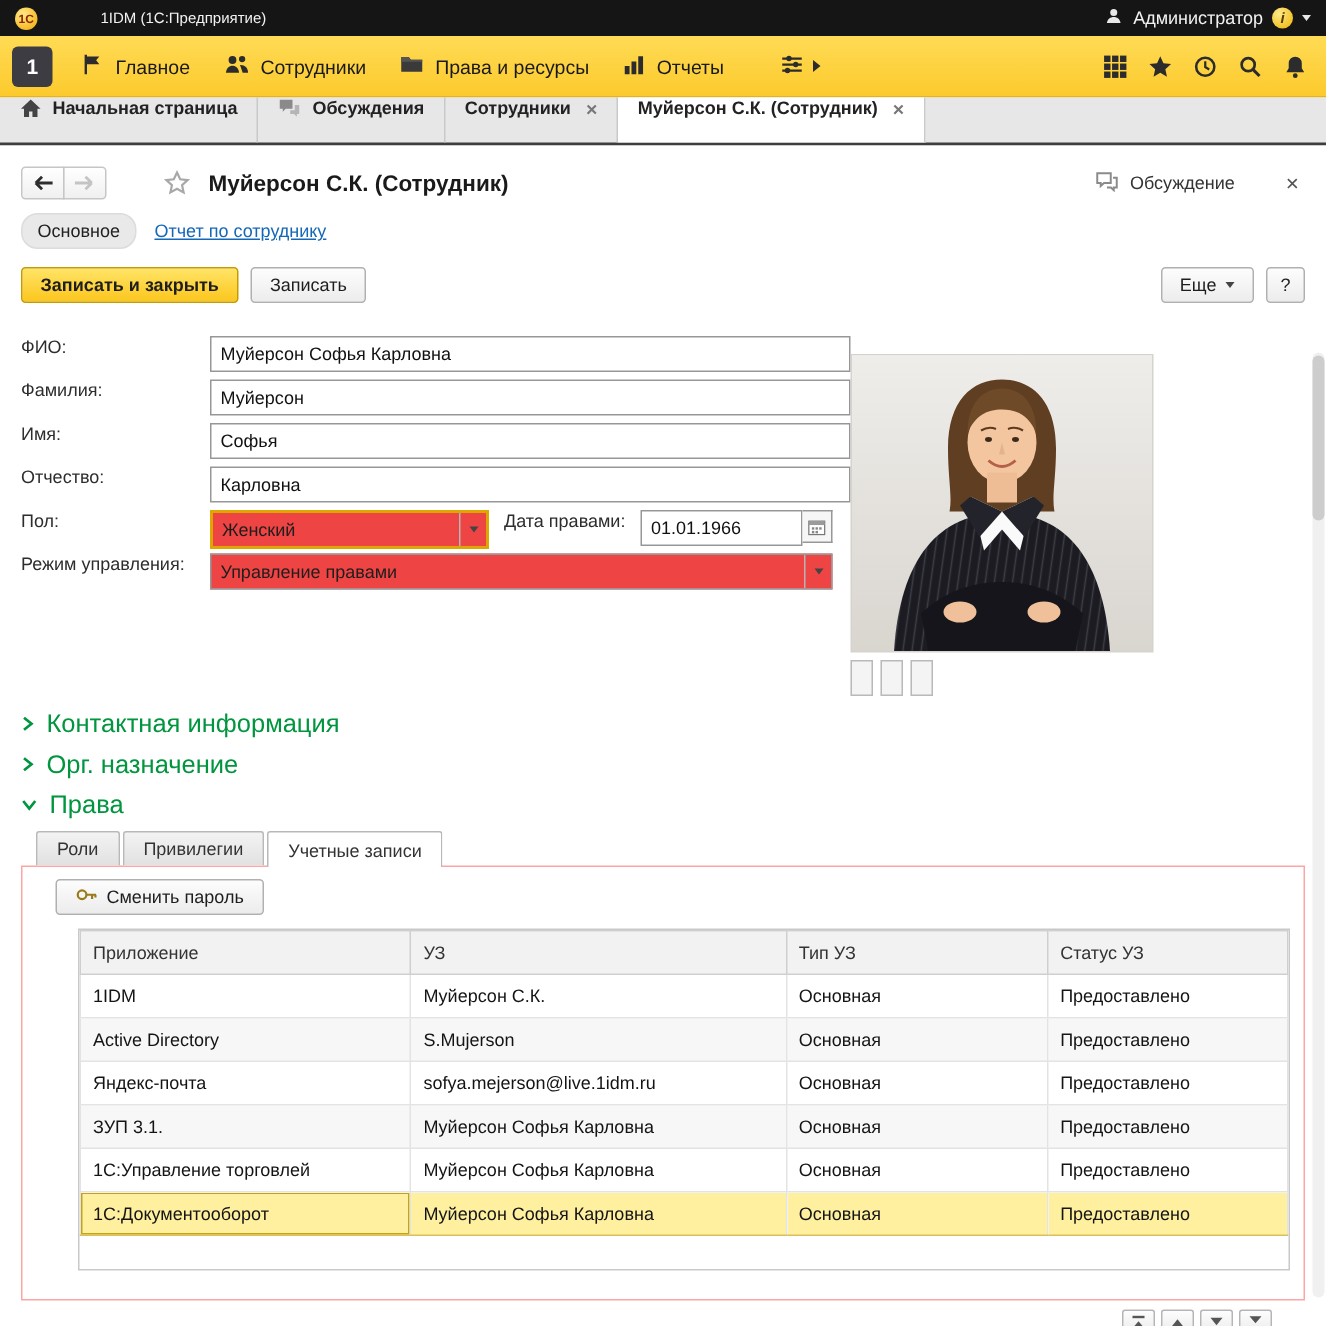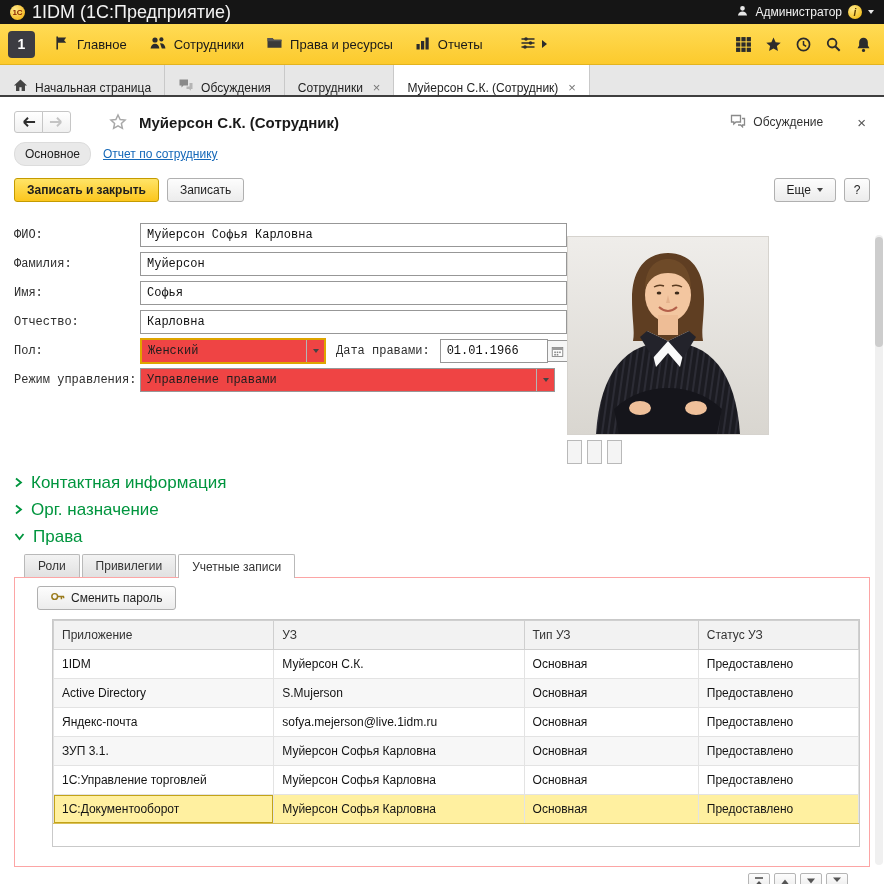--- a/index.html
+++ b/index.html
@@ -2,37 +2,37 @@
 <html><head>
 <meta charset="utf-8">
 <style>
   html,body{margin:0;padding:0;}
   body{width:884px;height:884px;font-family:"Liberation Sans",sans-serif;font-size:12px;color:#1e1e1e;background:#fff;}
   .app{position:relative;width:884px;height:884px;overflow:hidden;background:#fff;}
 
   
   .titlebar{height:24px;background:#151515;display:flex;align-items:center;padding:0 10px;gap:7px;}
   .onec-logo{width:15px;height:15px;border-radius:50%;background:radial-gradient(circle at 35% 30%,#ffe98a,#f2a900);display:flex;align-items:center;justify-content:center;font-size:8px;font-weight:bold;color:#8c2500;flex:none;}
-  .win-title{color:#f2f2f2;font-size:18px;}
+  .win-title{color:#f2f2f2;font-size:10px;margin-left:35px;}
   .titlebar-right{margin-left:auto;display:flex;align-items:center;gap:6px;color:#f2f2f2;}
   .info-badge{width:14px;height:14px;border-radius:50%;background:radial-gradient(circle at 35% 30%,#ffe98a,#eeb300);color:#5a3c00;font-size:10px;font-weight:bold;font-style:italic;display:flex;align-items:center;justify-content:center;}
   .caret-sm{width:0;height:0;border-left:3.5px solid transparent;border-right:3.5px solid transparent;border-top:4px solid #e8e8e8;}
 
   
   .menubar{height:40px;background:linear-gradient(to bottom,#ffdb55,#fcca2d);display:flex;align-items:center;padding:0 8px;border-bottom:1px solid #e3b41f;}
   .main-menu-btn{width:27px;height:27px;border:none;border-radius:4px;background:#3c3c42;color:#fff;font-weight:bold;font-size:14px;margin-right:8px;display:flex;align-items:center;justify-content:center;cursor:pointer;font-family:inherit;}
   .menu-item{display:flex;align-items:center;gap:7px;height:40px;padding:0 11px;font-size:13px;color:#191919;cursor:pointer;white-space:nowrap;}
   .menu-overflow{display:flex;align-items:center;gap:6px;margin-left:26px;}
   .tri-right{width:0;height:0;border-top:4px solid transparent;border-bottom:4px solid transparent;border-left:5px solid #2c2c2c;}
   .menubar-icons{margin-left:auto;display:flex;align-items:center;gap:13px;padding-right:4px;}
   .icon-btn{background:none;border:none;padding:0;cursor:pointer;display:flex;align-items:center;justify-content:center;}
 
   
   .tabbar{height:30px;background:#e7e7e7;display:flex;align-items:stretch;border-bottom:2px solid #3e3e3e;}
-  .tab{display:flex;align-items:flex-end;gap:7px;padding:0 13px;border-right:1px solid #c9c9c9;font-size:12px;color:#222;cursor:pointer;white-space:nowrap;}
+  .tab{display:flex;align-items:flex-start;gap:7px;padding:0 13px;border-right:1px solid #c9c9c9;font-size:12px;color:#222;cursor:pointer;white-space:nowrap;font-weight:bold;}
   .tab.active{background:#fff;}
   .tab-close{color:#777;font-size:13px;margin-left:3px;cursor:pointer;}
 
   
   .content{position:relative;height:788px;background:#fff;}
   .page-header{display:flex;align-items:center;padding:14px 14px 0;gap:12px;}
   .nav-group{display:flex;}
   .nav-btn{width:29px;height:22px;border:1px solid #c6c6c6;background:linear-gradient(#ffffff,#f0f0f0);display:flex;align-items:center;justify-content:center;cursor:pointer;padding:0;}
   .nav-btn.back{border-radius:3px 0 0 3px;}
   .nav-btn.fwd{border-radius:0 3px 3px 0;margin-left:-1px;}
@@ -47,21 +47,21 @@
 
   .cmd-bar{display:flex;align-items:center;gap:8px;padding:10px 14px 8px;}
   .btn{height:24px;padding:0 12px;border:1px solid #b0b0b0;border-radius:3px;background:linear-gradient(#fdfdfd,#ececec);font-size:12px;color:#1e1e1e;cursor:pointer;font-family:inherit;display:inline-flex;align-items:center;gap:6px;}
   .btn.primary{background:linear-gradient(#ffe467,#fcc61d);border-color:#c49b00;font-weight:bold;}
   .btn.help{width:26px;justify-content:center;padding:0;}
   .spacer{flex:1;}
   .caret-dk{width:0;height:0;border-left:3.5px solid transparent;border-right:3.5px solid transparent;border-top:4px solid #444;}
 
   
   .form-area{padding:14px 14px 0;}
-  .frow{display:flex;align-items:center;height:22px;margin-bottom:7px;font-family:Liberation Mono, monospace;}
+  .frow{display:flex;height:22px;margin-bottom:7px;}
   .flabel{width:126px;color:#2d2d2d;font-size:12px;flex:none;}
   .flabel.inline{width:auto;margin:0 10px 0 10px;}
   .tinput{height:22px;border:1px solid #979797;background:#fff;display:flex;align-items:center;padding:0 6px;font-size:12px;color:#111;}
   .w-lg{width:413px;}
   .w-date{width:94px;}
   .combo{height:22px;border:1px solid #979797;background:#ef4444;display:flex;align-items:center;font-size:12px;}
   .combo .val{flex:1;padding:0 6px;}
   .combo .dd{width:17px;align-self:stretch;border-left:1px solid #b5b5b5;display:flex;align-items:center;justify-content:center;}
   .combo.w-sm{width:182px;}
   .combo.focused{border:2px solid #dfa500;}

